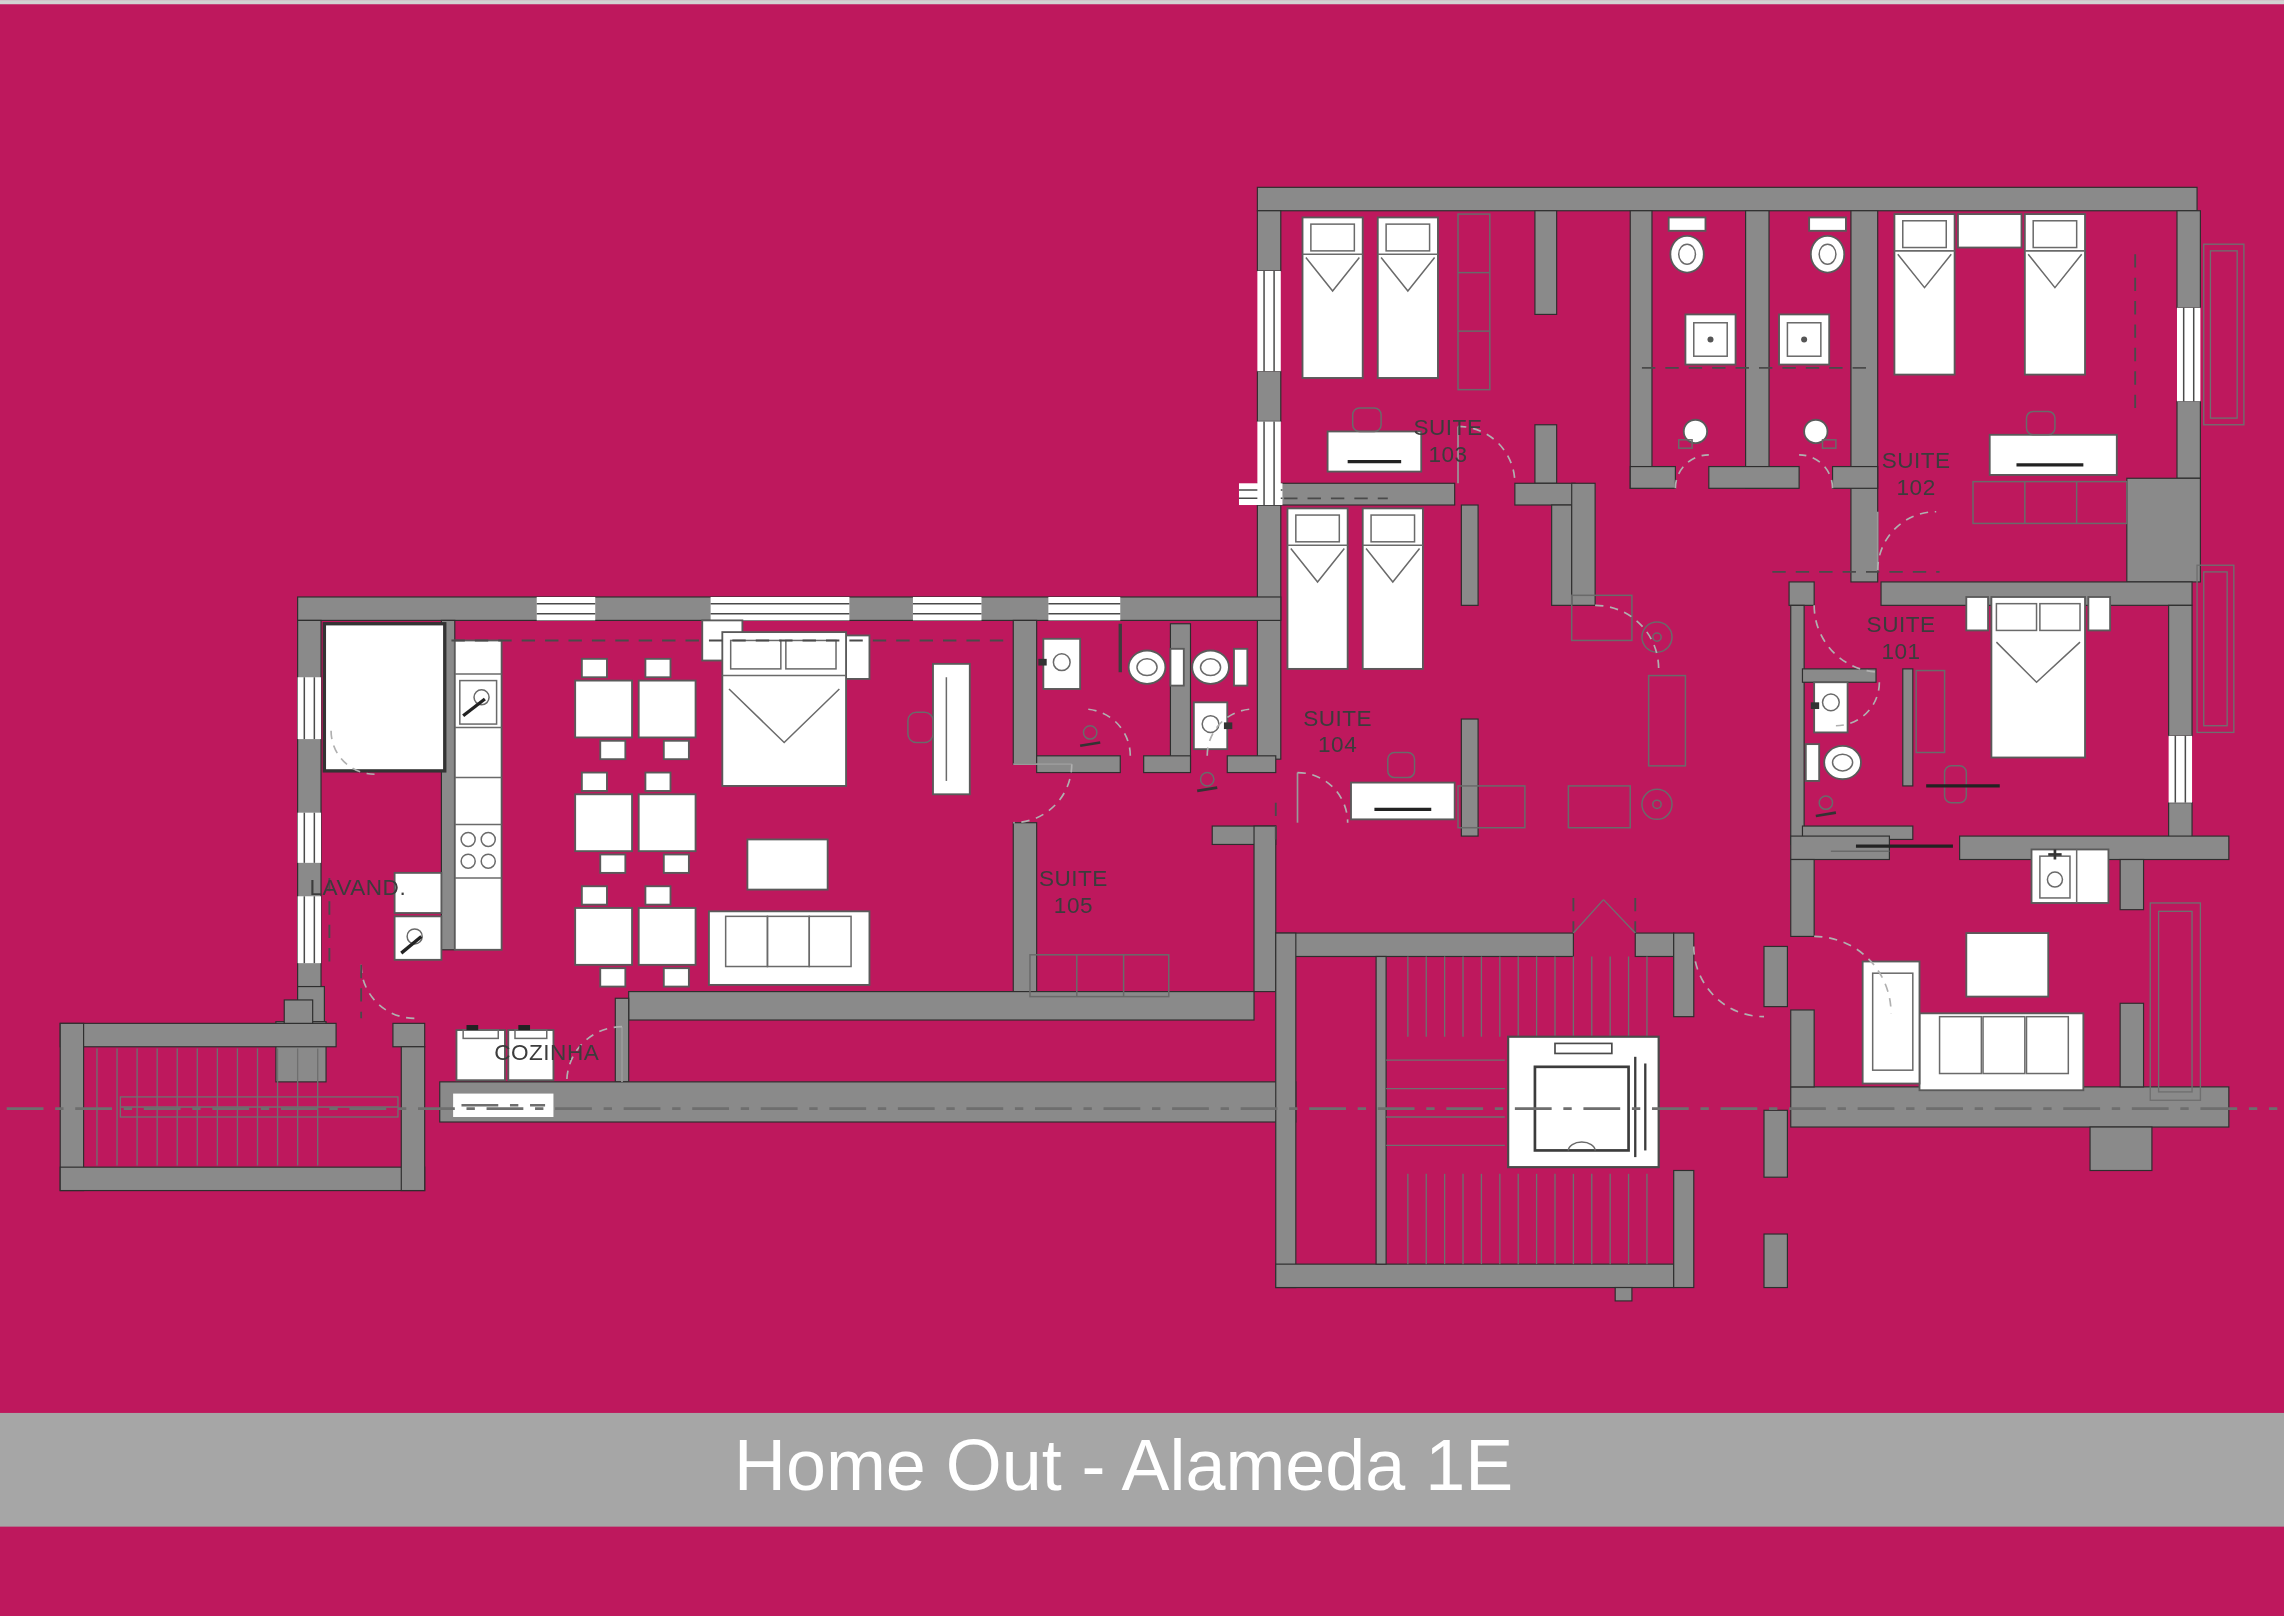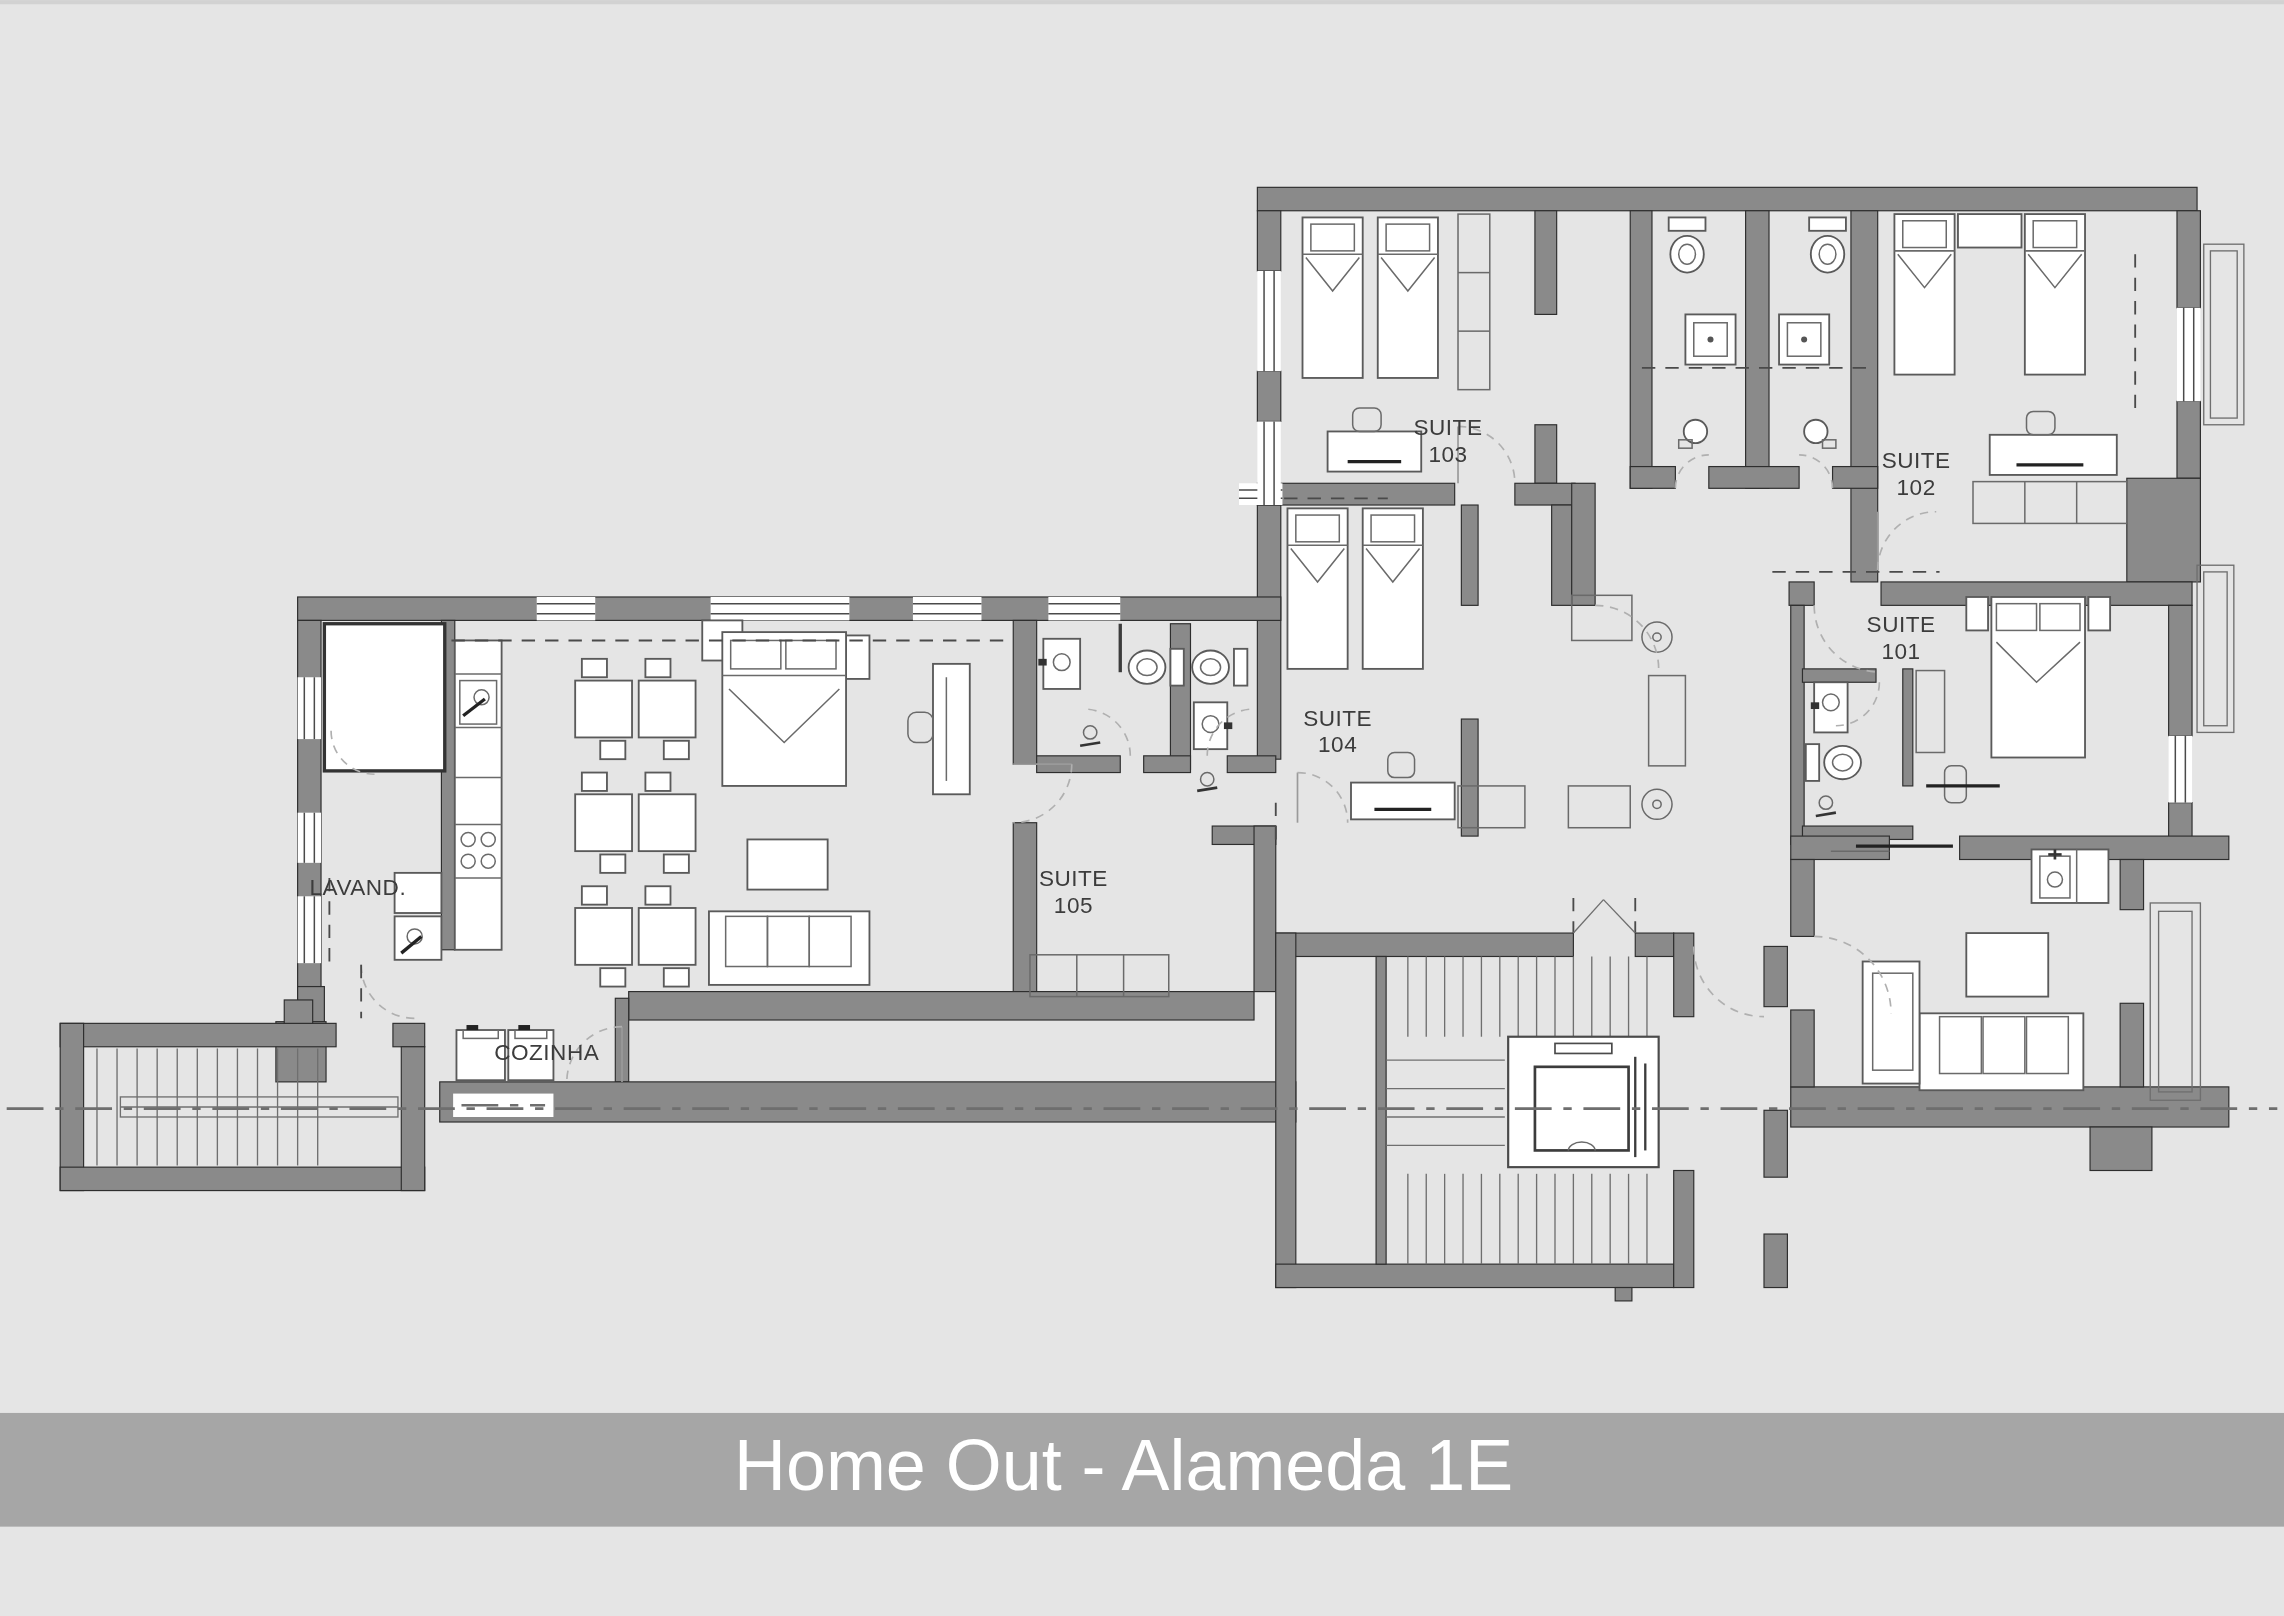--- a/index.html
+++ b/index.html
@@ -1,16 +1,16 @@
 <!DOCTYPE html>
 <html style="font-size:13.4px"><head>
 <meta charset="utf-8">
 <style>
   html,body{margin:0;padding:0;background:#ffffff;}
-  .page{width:2284px;height:1617px;position:relative;background:#e5e5e5;overflow:hidden;}
+  .page{width:2284px;height:1617px;position:relative;background:#be185d;overflow:hidden;}
   svg{display:block;width:2284px;height:1617px;}
   .w{fill:#8a8a8a;stroke:#2e2e2e;stroke-width:.7;}
   .win{fill:#ffffff;stroke:none;}
   .wl{stroke:#4a4a4a;stroke-width:.9;fill:none;}
   .furn{fill:#ffffff;stroke:#5a5a5a;stroke-width:1.1;}
   .furn2{fill:none;stroke:#6a6a6a;stroke-width:.9;}
   .thin{stroke:#6f6f6f;stroke-width:.8;fill:none;}
   .arc{stroke:#9a9a9a;stroke-width:1;fill:none;}
   .arcd{stroke:#b0b0b0;stroke-width:1;fill:none;stroke-dasharray:5 4;}
   .dash{stroke:#4a4a4a;stroke-width:1.1;fill:none;stroke-dasharray:8 6;}

